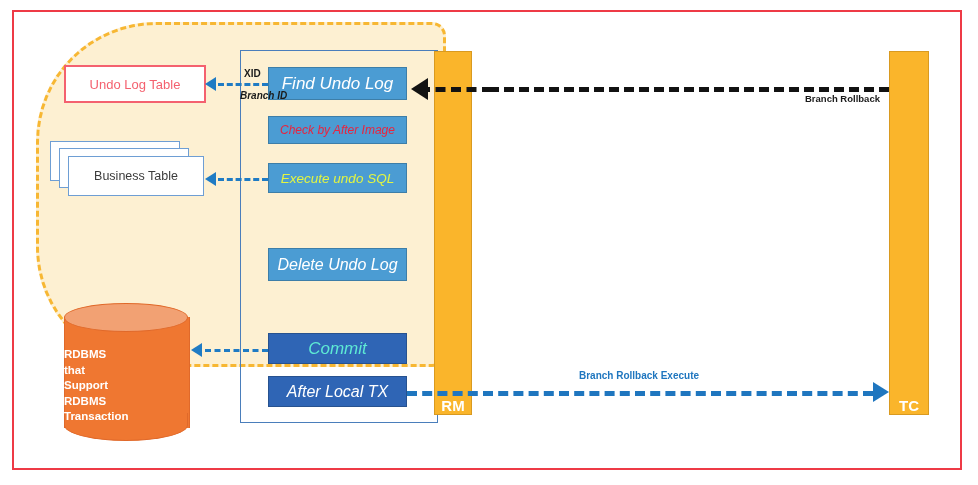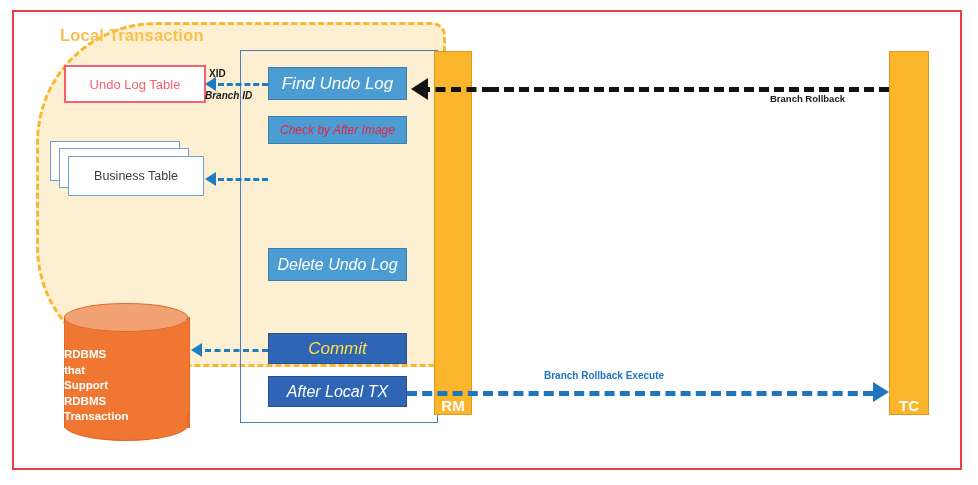--- a/index.html
+++ b/index.html
@@ -32,21 +32,21 @@
   
   .step{position:absolute;display:flex;align-items:center;justify-content:center;
         box-sizing:border-box;font-style:italic;text-align:center;}
   .step.light{background:#4b9cd3;border:1px solid #3d7ea8;}
   .step.dark{background:#2f65b5;border:1px solid #27528f;}
 
   .s-find   {left:268px;top:67px;width:139px;height:33px;font-size:17px;color:#ffffff;}
   .s-check  {left:268px;top:116px;width:139px;height:28px;font-size:12px;color:#e8243f;}
   .s-exec   {left:268px;top:163px;width:139px;height:30px;font-size:13.5px;color:#e2f542;}
   .s-delete {left:268px;top:248px;width:139px;height:33px;font-size:16px;color:#ffffff;text-align:right;}
-  .s-commit {left:268px;top:333px;width:139px;height:31px;font-size:17px;color:#fde047;}
+  .s-commit {left:268px;top:333px;width:139px;height:31px;font-size:17px;color:#5eead4;}
   .s-after  {left:268px;top:376px;width:139px;height:31px;font-size:16px;color:#ffffff;}
 
   
   .undo-log{position:absolute;left:64px;top:65px;width:142px;height:38px;
             background:#ffffff;border:2px solid #f4616f;box-sizing:border-box;
             display:flex;align-items:center;justify-content:center;
             color:#f4616f;font-size:13px;font-weight:normal;}
 
   
   .biz-stack{position:absolute;left:50px;top:141px;width:165px;height:62px;}
@@ -79,35 +79,34 @@
   
   .arrow{position:absolute;width:0;height:0;}
   .arrow.left-blue{border-top:7px solid transparent;border-bottom:7px solid transparent;
                    border-right:11px solid #1f7bc4;}
   .arrow.left-black{border-top:11px solid transparent;border-bottom:11px solid transparent;
                     border-right:17px solid #121212;}
   .arrow.right-blue{border-top:10px solid transparent;border-bottom:10px solid transparent;
                     border-left:16px solid #1f76bf;}
 
   
-  .lbl{position:absolute;font-size:10px;font-weight:bold;white-space:nowrap;}
+  .lbl{position:absolute;font-size:10px;font-weight:bold;white-space:nowrap;margin-left:35px;}
   .lbl.xid{left:209px;top:68px;color:#1a1a1a;}
   .lbl.branch{left:205px;top:90px;color:#1a1a1a;font-style:italic;}
   .lbl.brollback{left:770px;top:93px;color:#1a1a1a;font-size:9.5px;}
   .lbl.brresult{left:544px;top:370px;color:#1f76bf;font-size:10px;}
 </style>
 </head>
 <body>
 
 <div id="canvas">
 
   <div class="red-frame"></div>
 
   <div class="local-tx"></div>
-  <div class="local-tx-label">Local Transaction</div>
 
   <div class="undo-log">
     <span>Undo Log Table</span>
   </div>
 
   <div class="biz-stack">
     <div class="biz-card c1"></div>
     <div class="biz-card c2"></div>
     <div class="biz-card c3">
       <span>Business Table</span>
@@ -127,20 +126,23 @@
     </div>
   </div>
 
   <div class="flow-box"></div>
 
   <div class="step light s-find">
     <span>Find Undo Log</span>
   </div>
   <div class="step light s-check">
     <span>Check by After Image</span>
+  </div>
+  <div class="step light s-exec">
+    <span>Execute undo SQL</span>
   </div>
   <div class="step light s-delete">
     <span>Delete Undo Log</span>
   </div>
   <div class="step dark s-commit">
     <span>Commit</span>
   </div>
   <div class="step dark s-after">
     <span>After Local TX</span>
   </div>

